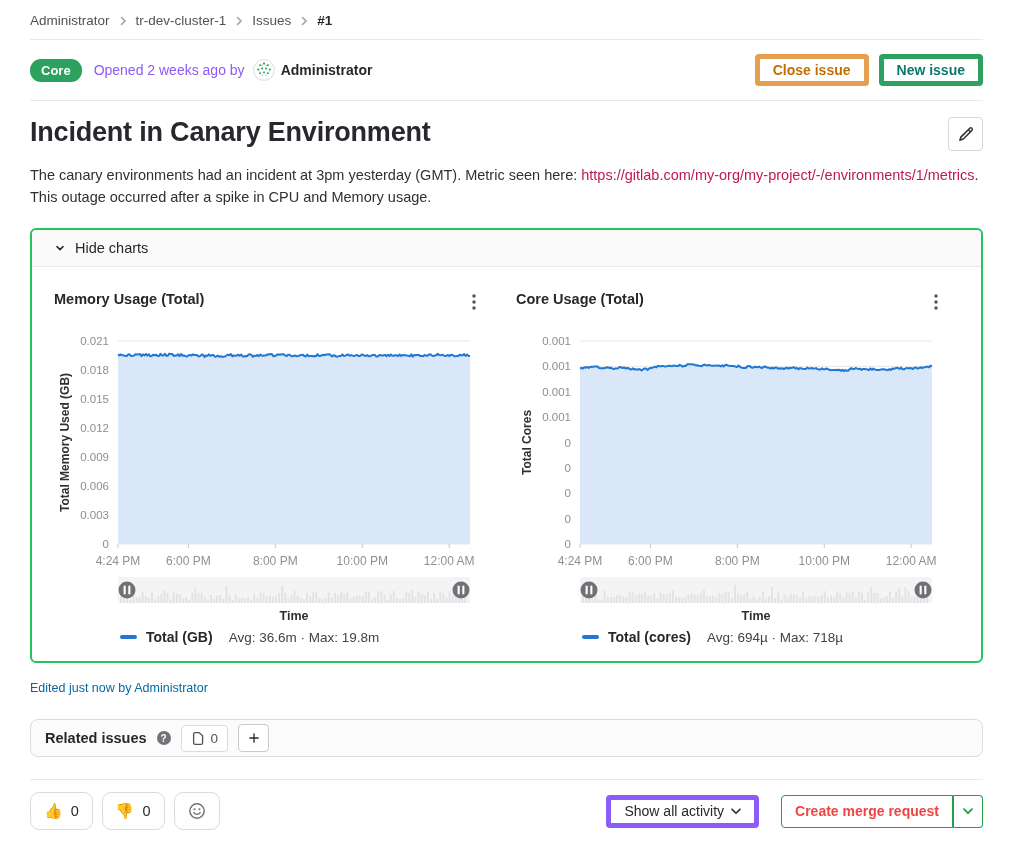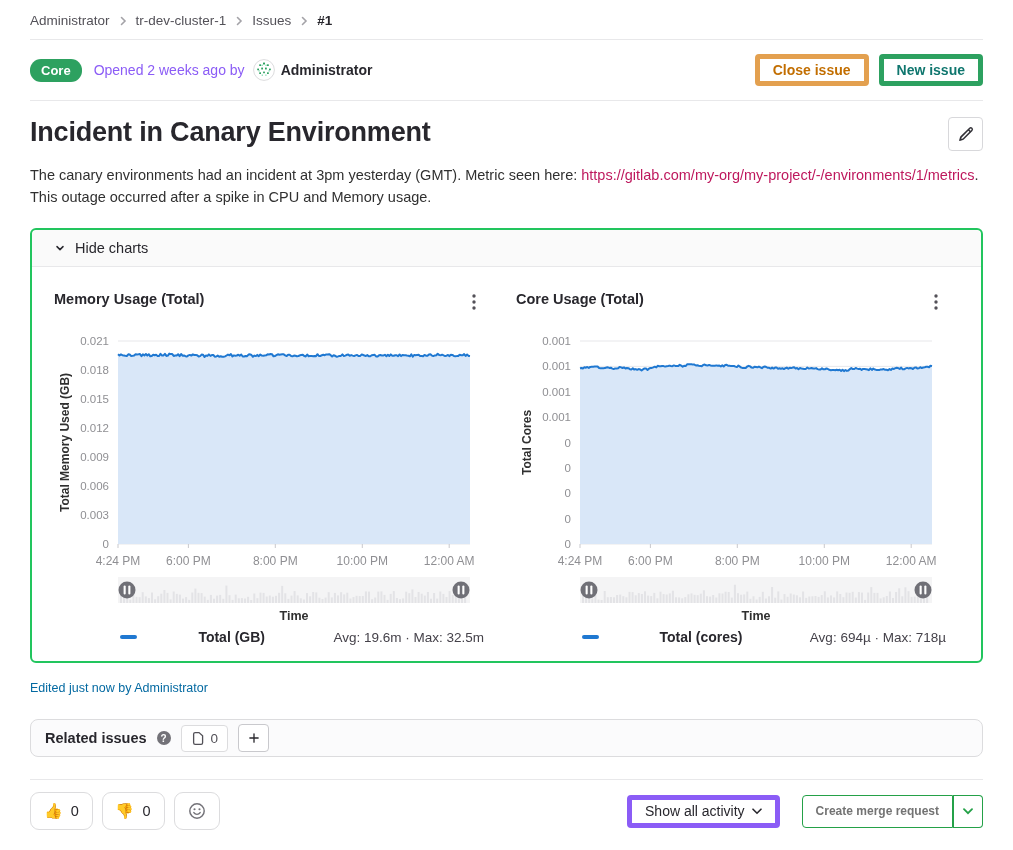--- a/index.html
+++ b/index.html
@@ -45,21 +45,21 @@
   .chart { width:430px; }
   .chart-header { display:flex; align-items:flex-start; justify-content:space-between; height:24px; }
   .chart-title { font-size:14.5px; font-weight:bold; }
   .kebab-btn { background:none; border:none; padding:3px 8px; cursor:pointer; }
   .kebab-btn svg { fill:#535158; display:block; }
   .chart-svg { display:block; margin-top:6px; }
   .tick-label { font-size:11.5px; fill:#8f8f93; font-family:"Liberation Sans", sans-serif; }
   .x-label { font-size:12px; fill:#8f8f93; font-family:"Liberation Sans", sans-serif; }
   .ylab { font-size:12px; font-weight:bold; fill:#303030; font-family:"Liberation Sans", sans-serif; }
   .time-label { width:352px; margin:4px 0 6px 64px; text-align:center; font-size:12.5px; font-weight:bold; color:#303030; }
-  .chart-legend { display:flex; align-items:center; margin-left:66px; font-size:13.5px;justify-content:space-between; }
+  .chart-legend { display:flex; align-items:center; margin-left:66px; font-size:13.5px; }
   .legend-swatch { width:17px; height:3.5px; border-radius:2px; background:#1f78d1; margin-right:9px; }
   .legend-name { font-weight:bold; font-size:14px; color:#28272d; }
   .legend-stats { margin-left:16px; color:#45424a; }
 
   .edited-note { margin-top:18px; font-size:12.5px; color:#0369a1; }
 
   
   .related-box { margin-top:24px; border:1px solid #dcdcde; border-radius:8px; background:#fbfbfc; padding:4px 14px; display:flex; align-items:center; gap:10px; height:38px; }
   .related-title { font-weight:bold; font-size:14.5px; }
   .help-icon { width:14px; height:14px; border-radius:50%; background:#737278; color:#fff; font-size:10px; font-weight:bold; display:inline-flex; align-items:center; justify-content:center; cursor:pointer; }
@@ -67,21 +67,21 @@
   .add-related-btn { width:31px; height:28px; background:#fff; border:1px solid #c9c9cd; border-radius:4px; display:flex; align-items:center; justify-content:center; cursor:pointer; }
 
   
   .footer { margin-top:22px; border-top:1px solid #e8e8ea; padding-top:12px; display:flex; align-items:center; justify-content:space-between; }
   .awards { display:flex; gap:9px; }
   .award-btn { display:inline-flex; align-items:center; gap:8px; height:38px; padding:0 13px; background:#fff; border:1px solid #dcdcde; border-radius:9px; font-size:14.5px; color:#28272d; cursor:pointer; font-family:inherit; }
   .award-btn .emoji { font-size:15px; }
   .footer-actions { display:flex; gap:22px; }
   .activity-btn { height:33px; }
   .split-btn { display:flex; }
-  .split-btn .seg { height:33px; display:inline-flex; align-items:center; background:#fff; border:1px solid #24a148; color:#737373; font-weight:bold; font-size:12px; cursor:pointer; font-family:inherit; }
+  .split-btn .seg { height:33px; display:inline-flex; align-items:center; background:#fff; border:1px solid #24a148; color:#ef4444; font-weight:bold; font-size:14px; cursor:pointer; font-family:inherit; }
   .split-btn .seg-main { padding:0 13px; border-radius:4px 0 0 4px; }
   .split-btn .seg-caret { width:30px; justify-content:center; border-left:none; border-radius:0 4px 4px 0; box-shadow:inset 1px 0 0 #24a148; }
 </style>
 </head>
 <body>
 
 <div class="page">
 
   <nav class="breadcrumb">
     <span class="crumb">Administrator</span>
@@ -325,21 +325,21 @@
             <g style="cursor:ew-resize">
               <circle cx="407" cy="269" r="8.5" fill="#707077"></circle>
               <rect x="403.6" y="264.5" width="2.1" height="9" rx="1" fill="#fff"></rect>
               <rect x="408.3" y="264.5" width="2.1" height="9" rx="1" fill="#fff"></rect>
             </g>
           </svg>
         <div class="time-label">Time</div>
         <div class="chart-legend">
           <span class="legend-swatch"></span>
           <span class="legend-name">Total (GB)</span>
-          <span class="legend-stats">Avg: 19.6m · Max: 32.5m</span>
+          <span class="legend-stats">Avg: 36.6m · Max: 19.8m</span>
         </div>
       </div>
       <div class="chart" id="chart-1">
         <div class="chart-header">
           <span class="chart-title">Core Usage (Total)</span>
           <button class="kebab-btn">
               <svg width="4" height="16" viewBox="0 0 4 16">
                 <circle cx="2" cy="2" r="1.7"></circle>
                 <circle cx="2" cy="8" r="1.7"></circle>
                 <circle cx="2" cy="14" r="1.7"></circle>

